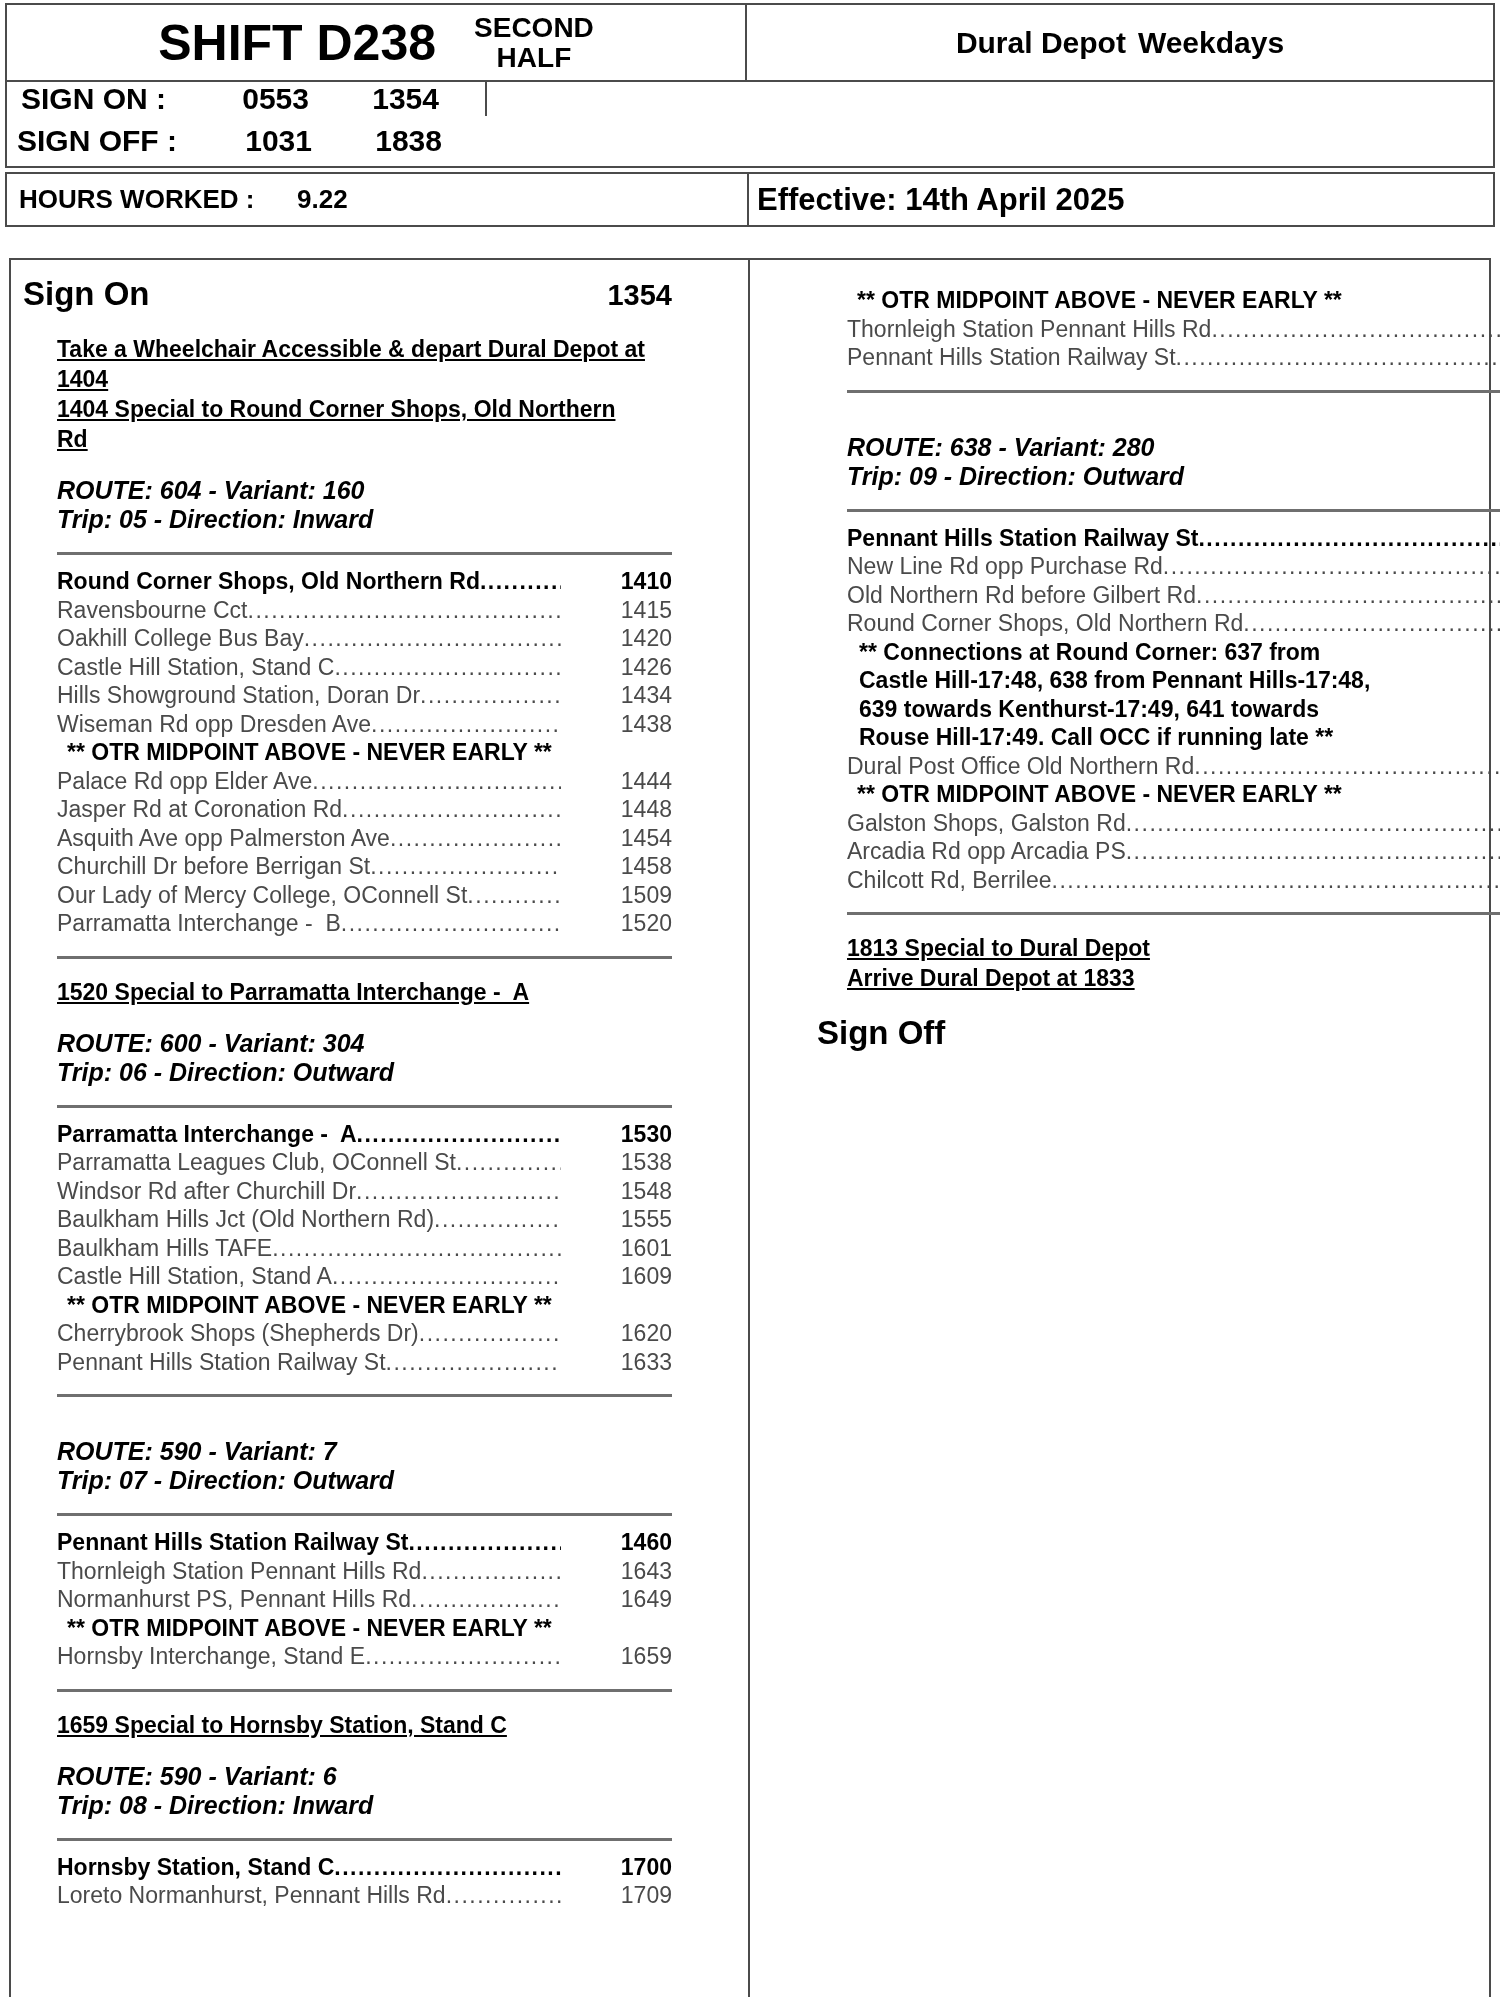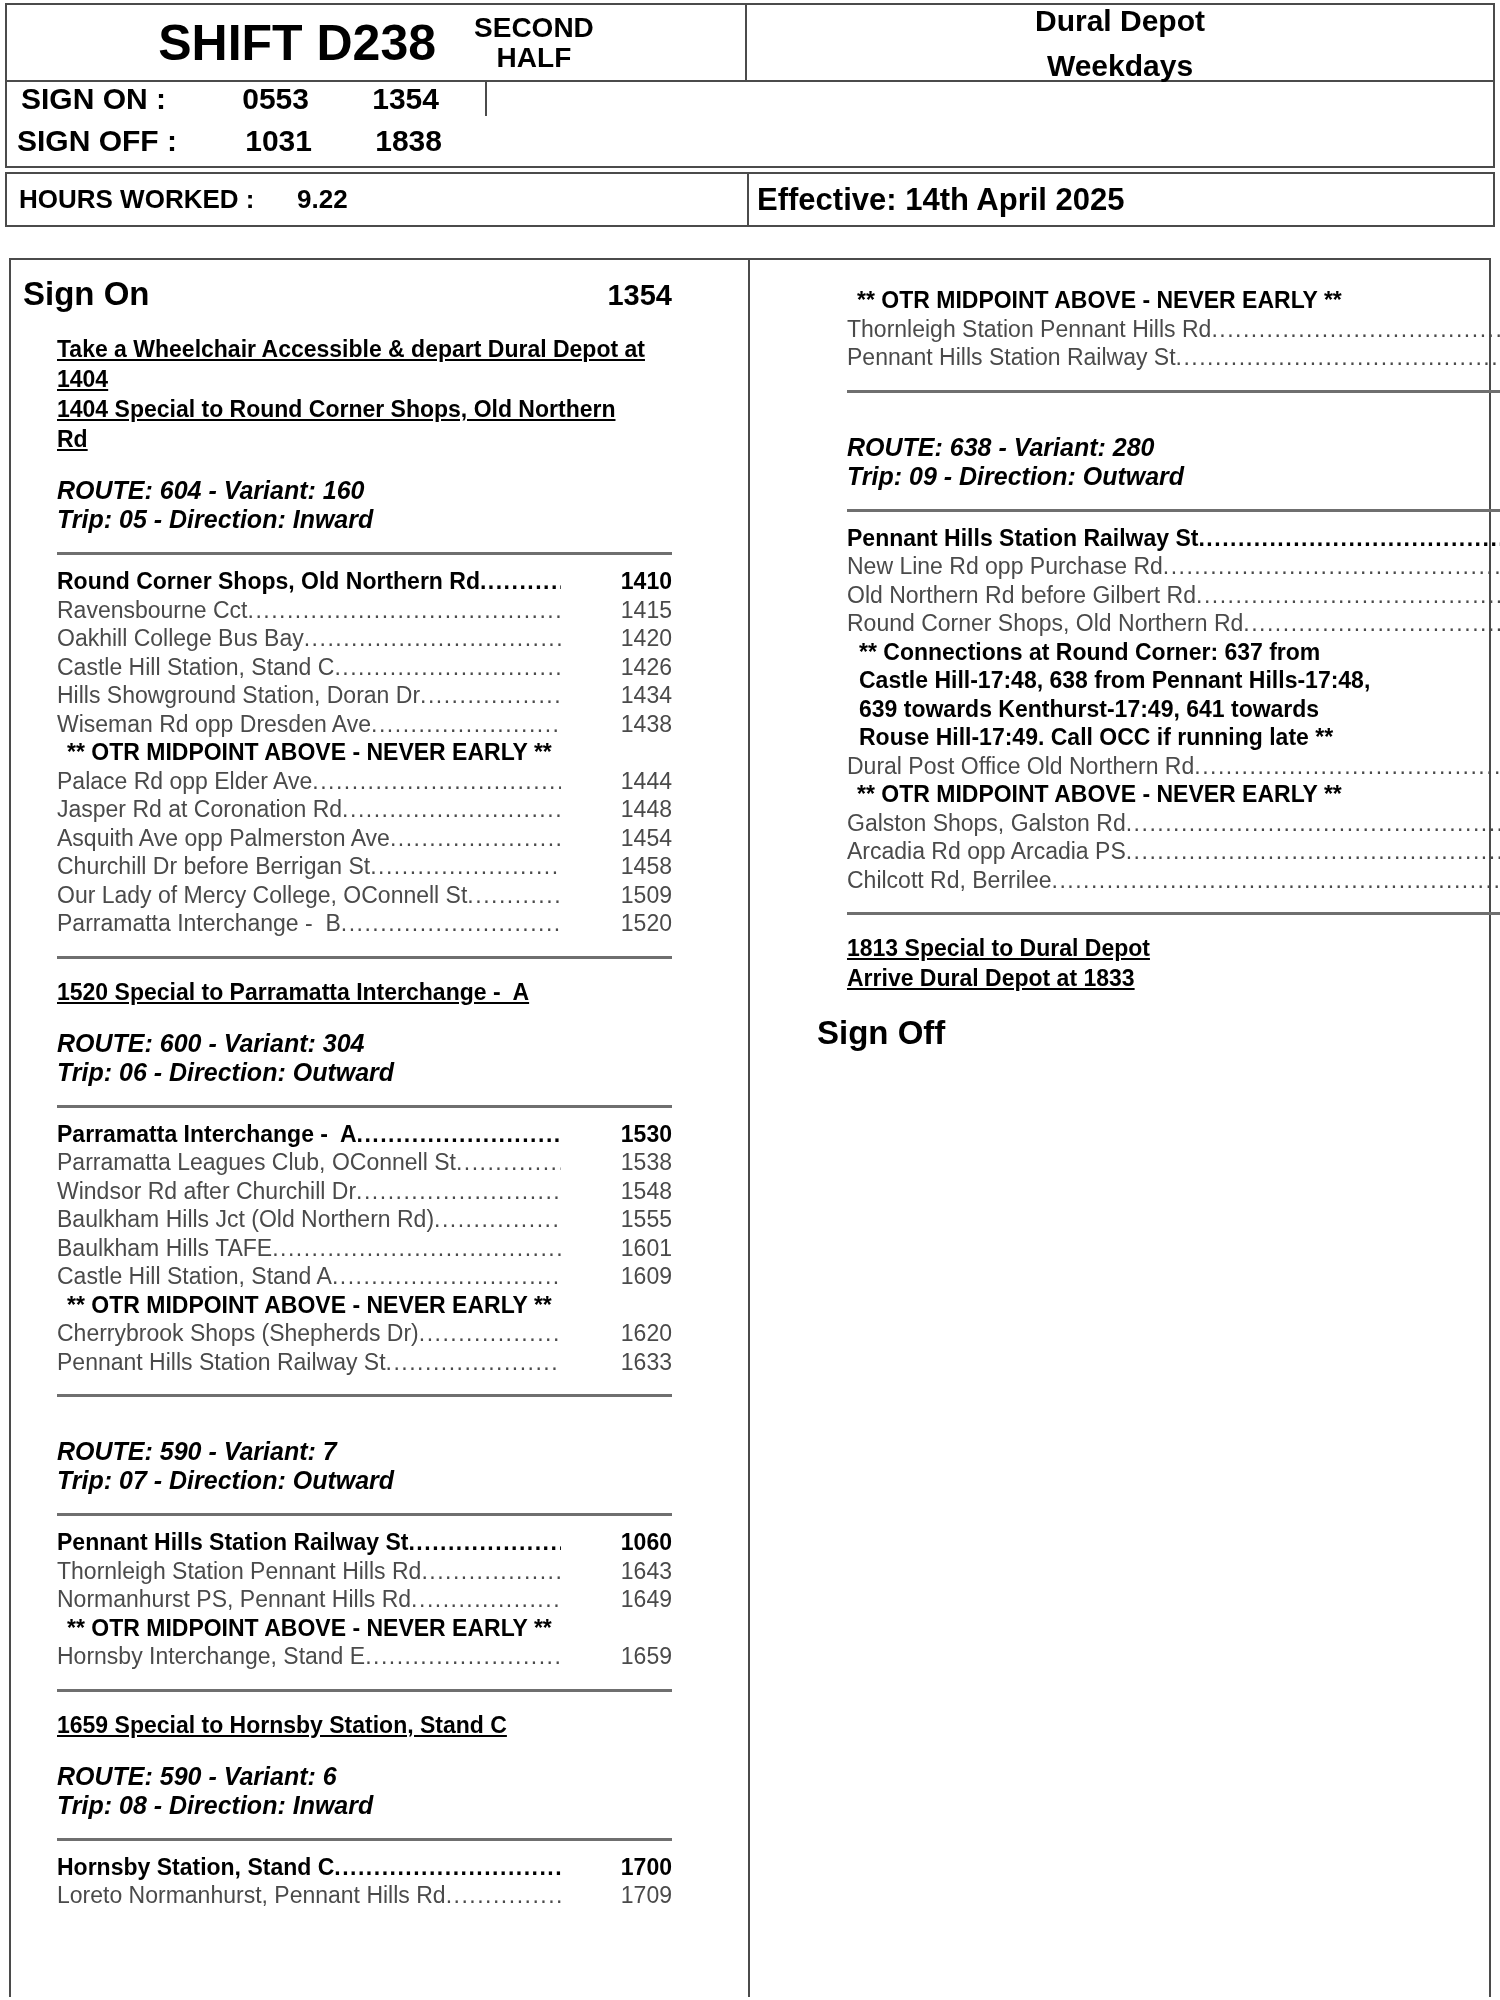--- a/index.html
+++ b/index.html
@@ -9,21 +9,21 @@
   
   .hdr-row { display:flex; border:2px solid #4b4b4b; background:#fff; }
   .hdr-row .cell { border-right:2px solid #4b4b4b; }
   .hdr-row .cell:last-child { border-right:none; }
 
   .row1 { margin:3px 5px 0 5px; height:79px; }
   .row1-left { width:740px; display:flex; align-items:center; justify-content:center;
                gap:38px; }
   .shift-title { font-size:50px; font-weight:bold; letter-spacing:0px; }
   .half-label { font-size:28px; font-weight:bold; line-height:30px; text-align:center; }
-  .row1-right { flex:1; display:flex; flex-direction:column; align-items:center;
+  .row1-right { flex:1; display:flex; align-items:center;
                 justify-content:center; font-size:30px; font-weight:bold; line-height:33px;gap:12px; }
 
   .row2 { margin:0 5px; height:86px; border-top:none;flex-direction:column; }
   .row2 .cell { display:flex; align-items:center; }
   .cell-signon { width:480px; padding-left:14px; }
   .cell-mid { width:536px; }
   .cell-signoff { flex:1; padding-left:10px; }
   .so-label { font-size:30px; font-weight:bold; }
   .cell-signon .so-label { width:216px; }
   .cell-signoff .so-label { width:223px; }
@@ -289,21 +289,21 @@
           <div>ROUTE: 590 - Variant: 7</div>
           <div>Trip: 07 - Direction: Outward</div>
         </div>
         <div class="block-rule"></div>
         <div class="block-stops">
           <div class="stop-row bold">
             <span class="stop-label">
               <span class="nm">Pennant Hills Station Railway St</span>
               <span class="leader"></span>
             </span>
-            <span class="stop-time">1060</span>
+            <span class="stop-time">1460</span>
           </div>
           <div class="stop-row">
             <span class="stop-label">
               <span class="nm">Thornleigh Station Pennant Hills Rd</span>
               <span class="leader"></span>
             </span>
             <span class="stop-time">1643</span>
           </div>
           <div class="stop-row">
             <span class="stop-label">

